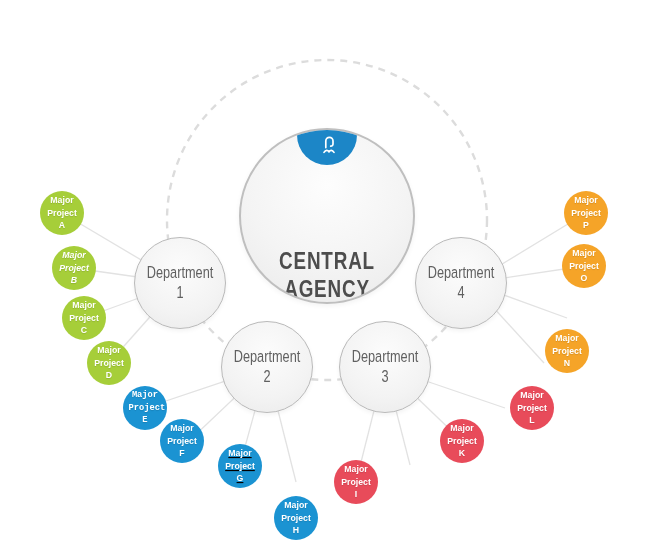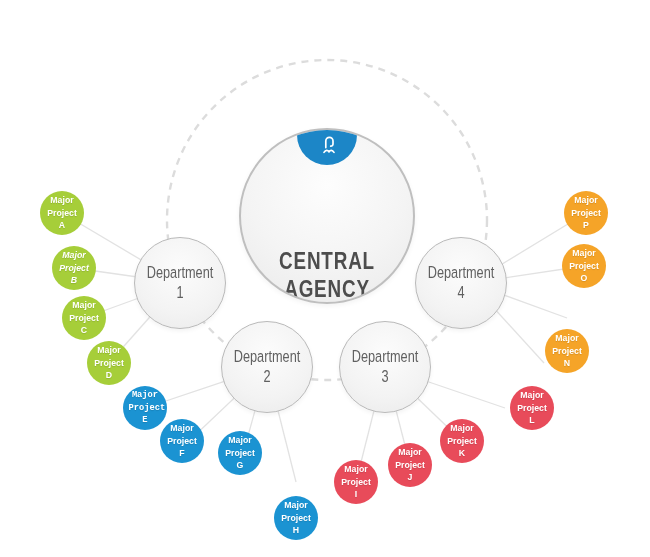--- a/index.html
+++ b/index.html
@@ -118,32 +118,29 @@
   <div class="node project c1" style="left:87px;top:341px;">
     <div class="plabel">Major Project D</div>
   </div>
 
   <div class="node project c2" style="left:123px;top:386px;font-family:Liberation Mono, monospace;">
     <div class="plabel">Major Project E</div>
   </div>
   <div class="node project c2" style="left:160px;top:419px;">
     <div class="plabel">Major Project F</div>
   </div>
-  <div class="node project c2" style="left:218px;top:431px;">
+  <div class="node project c2" style="left:218px;top:444px;text-decoration:underline;">
     <div class="plabel">Major Project G</div>
   </div>
   <div class="node project c2" style="left:274px;top:460px;margin-top:36px;">
     <div class="plabel">Major Project H</div>
   </div>
 
   <div class="node project c3" style="left:334px;top:460px;">
     <div class="plabel">Major Project I</div>
-  </div>
-  <div class="node project c3" style="left:388px;top:443px;">
-    <div class="plabel">Major Project J</div>
   </div>
   <div class="node project c3" style="left:440px;top:419px;">
     <div class="plabel">Major Project K</div>
   </div>
   <div class="node project c3" style="left:483px;top:386px;margin-left:27px;">
     <div class="plabel">Major Project L</div>
   </div>
 
   <div class="node project c4" style="left:545px;top:296px;margin-top:33px;">
     <div class="plabel">Major Project N</div>

